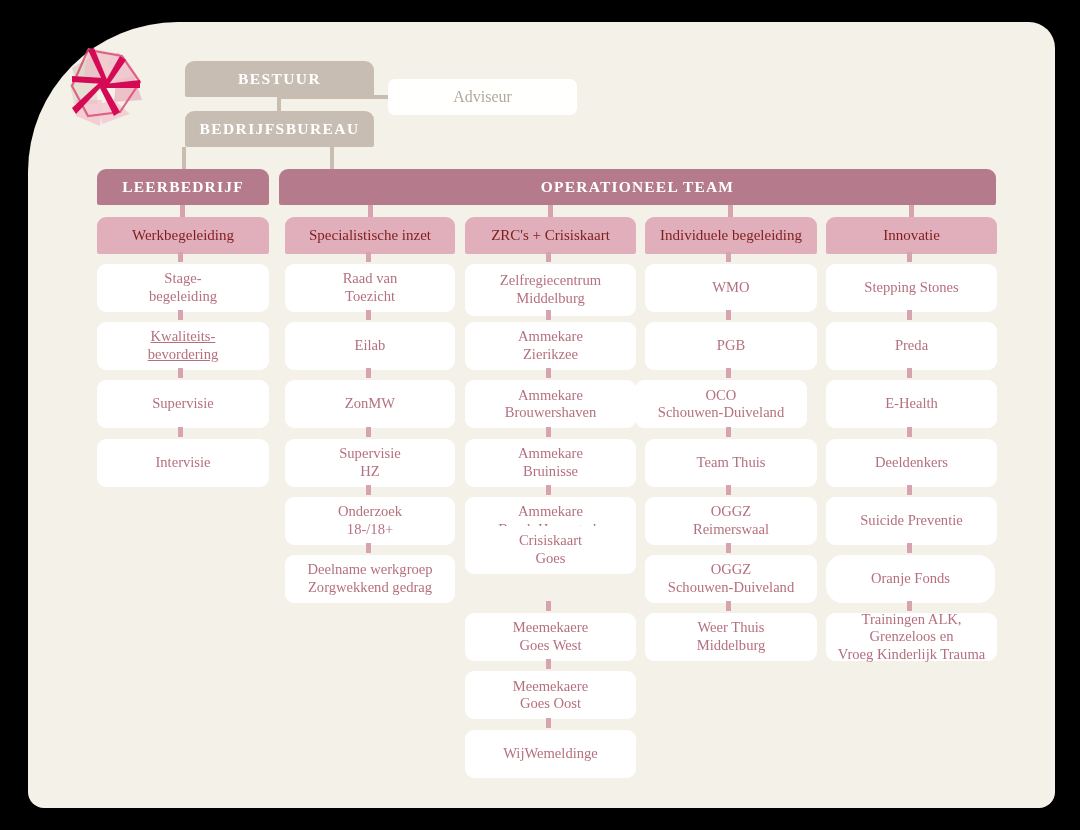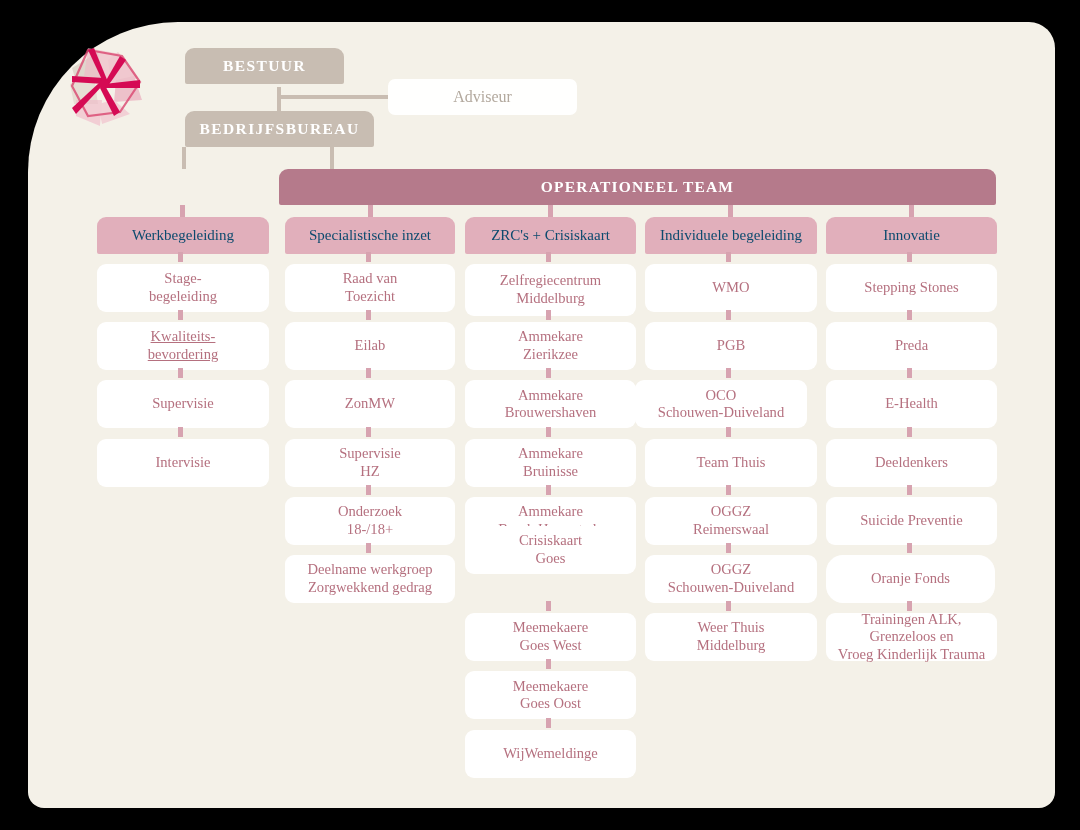--- a/index.html
+++ b/index.html
@@ -84,21 +84,21 @@
     color: #ffffff;
     font-weight: 700;
     font-size: 15.5px;
     letter-spacing: 1.2px;
     border-radius: 9px 9px 2px 2px;
   }
 
   
   .n-sub {
     background: #e1afbb;
-    color: #0c4a6e;
+    color: #7f1d1d;
     font-size: 15px;
     border-radius: 9px 9px 2px 2px;
   }
 
   
   .n-leaf {
     background: #ffffff;
     color: #b5707f;
     font-size: 14.6px;
     border-radius: 9px;
@@ -146,39 +146,42 @@
         <path d="M46,46 L18,76 L14,70 L42,44 Z"></path>
         <path d="M46,46 L14,44 L14,38 L46,40 Z"></path>
         <path d="M46,46 L30,12 L36,10 L50,44 Z"></path>
         <circle cx="46" cy="46" r="5"></circle>
       </g>
     </svg>
   </div>
 
   <div class="chart">
 
-    <div class="node n-top" style="left:185px; top:48px; width:159px; height:36px;">
+    <div class="node n-top" style="left:185px; top:61px; width:189px; height:36px;">
       <span>BESTUUR</span>
     </div>
 
     <div class="conn" style="left:277px; top:87px; width:4px; height:24px;"></div>
 
     <div class="conn" style="left:277px; top:95px; width:113px; height:4px;"></div>
 
     <div class="node n-advice" style="left:388px; top:79px; width:189px; height:36px;">
       <span>Adviseur</span>
     </div>
 
     <div class="node n-top" style="left:185px; top:111px; width:189px; height:36px;">
       <span>BEDRIJFSBUREAU</span>
     </div>
 
     <div class="conn" style="left:182px; top:147px; width:4px; height:22px;"></div>
     <div class="conn" style="left:330px; top:147px; width:4px; height:22px;"></div>
 
+    <div class="node n-band" style="left:97px; top:169px; width:172px; height:36px;">
+      <span>LEERBEDRIJF</span>
+    </div>
 
     <div class="node n-band" style="left:279px; top:169px; width:717px; height:36px;">
       <span>OPERATIONEEL TEAM</span>
     </div>
 
     <div class="leaf-tick" style="left:180px; top:205px; height:12px;"></div>
     <div class="leaf-tick" style="left:368px; top:205px; height:12px;"></div>
     <div class="leaf-tick" style="left:548px; top:205px; height:12px;"></div>
     <div class="leaf-tick" style="left:728px; top:205px; height:12px;"></div>
     <div class="leaf-tick" style="left:909px; top:205px; height:12px;"></div>

